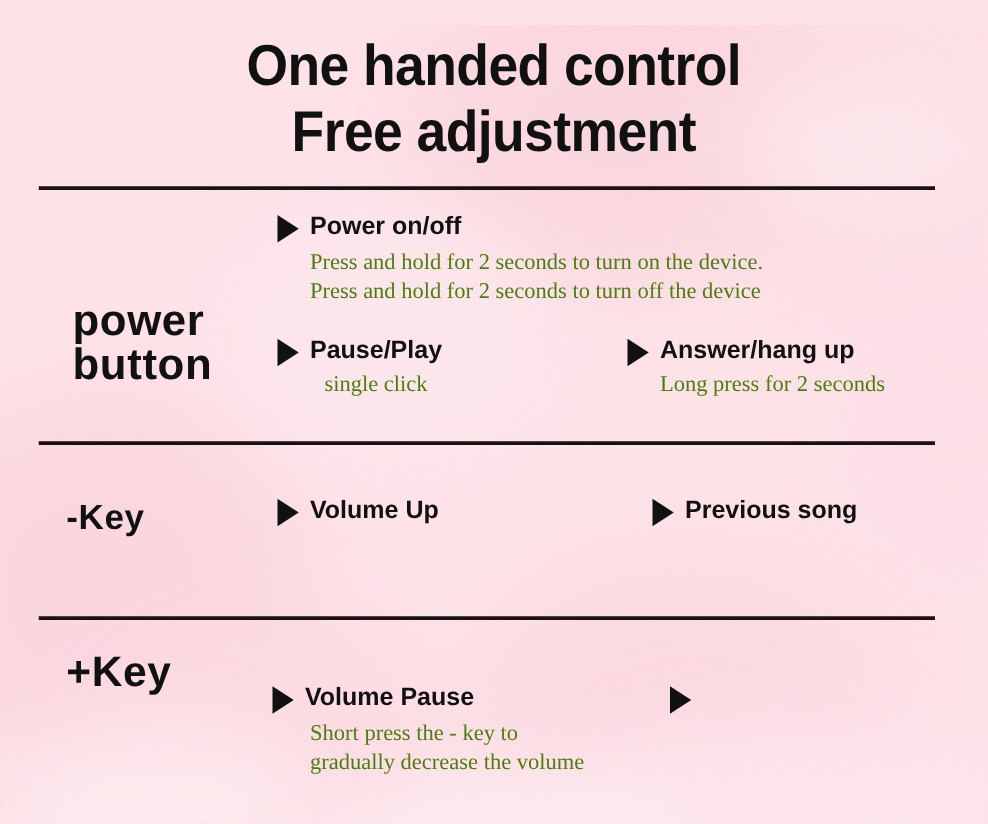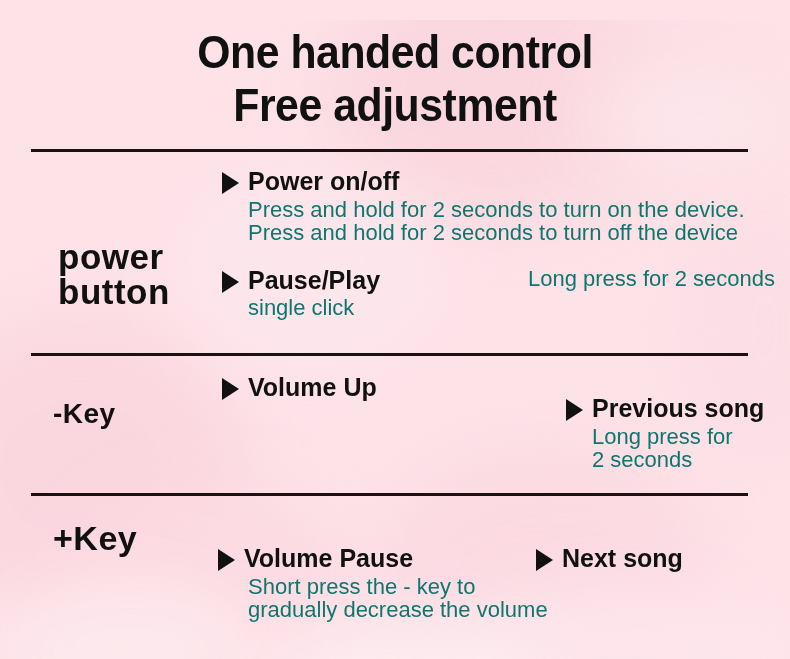--- a/index.html
+++ b/index.html
@@ -114,45 +114,45 @@
     height: 0;
     border-top: 11px solid transparent;
     border-bottom: 11px solid transparent;
     border-left: 17px solid #111111;
     margin-top: 5px;
   }
   .item-title {
     color: #111111;
     font-family: "Liberation Sans", sans-serif;
     font-weight: bold;
-    font-size: 25px;
+    font-size: 20px;
     line-height: 29px;
     white-space: nowrap;
   }
   .item-desc {
-    color: #0f766e;
-    font-family: Liberation Sans, sans-serif;
+    color: #4d7c0f;
+    font-family: Liberation Serif, serif;
     font-weight: normal;
-    font-size: 22px;
+    font-size: 18px;
     line-height: 23px;
     white-space: pre-line;
   }
 
   
   .i-power    { left: 222px; top: 147px; }
   .i-power .item-desc   { margin-left: 26px; margin-top: 2px; }
-  .i-pause    { left: 222px; top: 246px; }
+  .i-pause    { left: 222px; top: 246px; text-align: center; }
   .i-pause .item-desc   { margin-left: 26px; margin-top: 1px; }
   .i-answer   { left: 502px; top: 246px; }
   .i-answer .item-desc  { margin-left: 26px; margin-top: 1px; }
 
   
-  .i-volup    { left: 222px; top: 353px; }
+  .i-volup    { left: 222px; top: 374px; }
   .i-volup .item-desc   { margin-left: 26px; margin-top: 2px; }
-  .i-prev     { left: 566px; top: 374px; }
+  .i-prev     { left: 522px; top: 374px; }
   .i-prev .item-desc    { margin-left: 26px; margin-top: 2px; }
 
   
   .i-voldown  { left: 218px; top: 524px; }
   .i-voldown .item-desc { margin-left: 30px; margin-top: 2px; }
   .i-next     { left: 536px; top: 524px; }
   .i-next .item-desc    { margin-left: 30px; margin-top: 0px; }
 </style>
 </head>
 <body>
@@ -196,52 +196,53 @@
 
   <div class="item i-pause">
     <div class="item-head">
       <span class="tri"></span>
       <span class="item-title">Pause/Play</span>
     </div>
     <div class="item-desc">single click</div>
   </div>
 
   <div class="item i-answer">
+    <div class="item-head">
+      <span class="tri"></span>
+      <span class="item-title">Answer/hang up</span>
+    </div>
     <div class="item-desc">Long press for 2 seconds</div>
   </div>
 
   <div class="row-label label-minus">-Key</div>
 
   <div class="item i-volup">
     <div class="item-head">
       <span class="tri"></span>
       <span class="item-title">Volume Up</span>
     </div>
   </div>
 
   <div class="item i-prev">
     <div class="item-head">
       <span class="tri"></span>
       <span class="item-title">Previous song</span>
     </div>
-    <div class="item-desc">Long press for
-2 seconds</div>
   </div>
 
   <div class="row-label label-plus">+Key</div>
 
   <div class="item i-voldown">
     <div class="item-head">
       <span class="tri"></span>
       <span class="item-title">Volume Pause</span>
     </div>
     <div class="item-desc">Short press the - key to
 gradually decrease the volume</div>
   </div>
 
   <div class="item i-next">
     <div class="item-head">
       <span class="tri"></span>
-      <span class="item-title">Next song</span>
     </div>
   </div>
 
 </div>
 
 </body></html>

